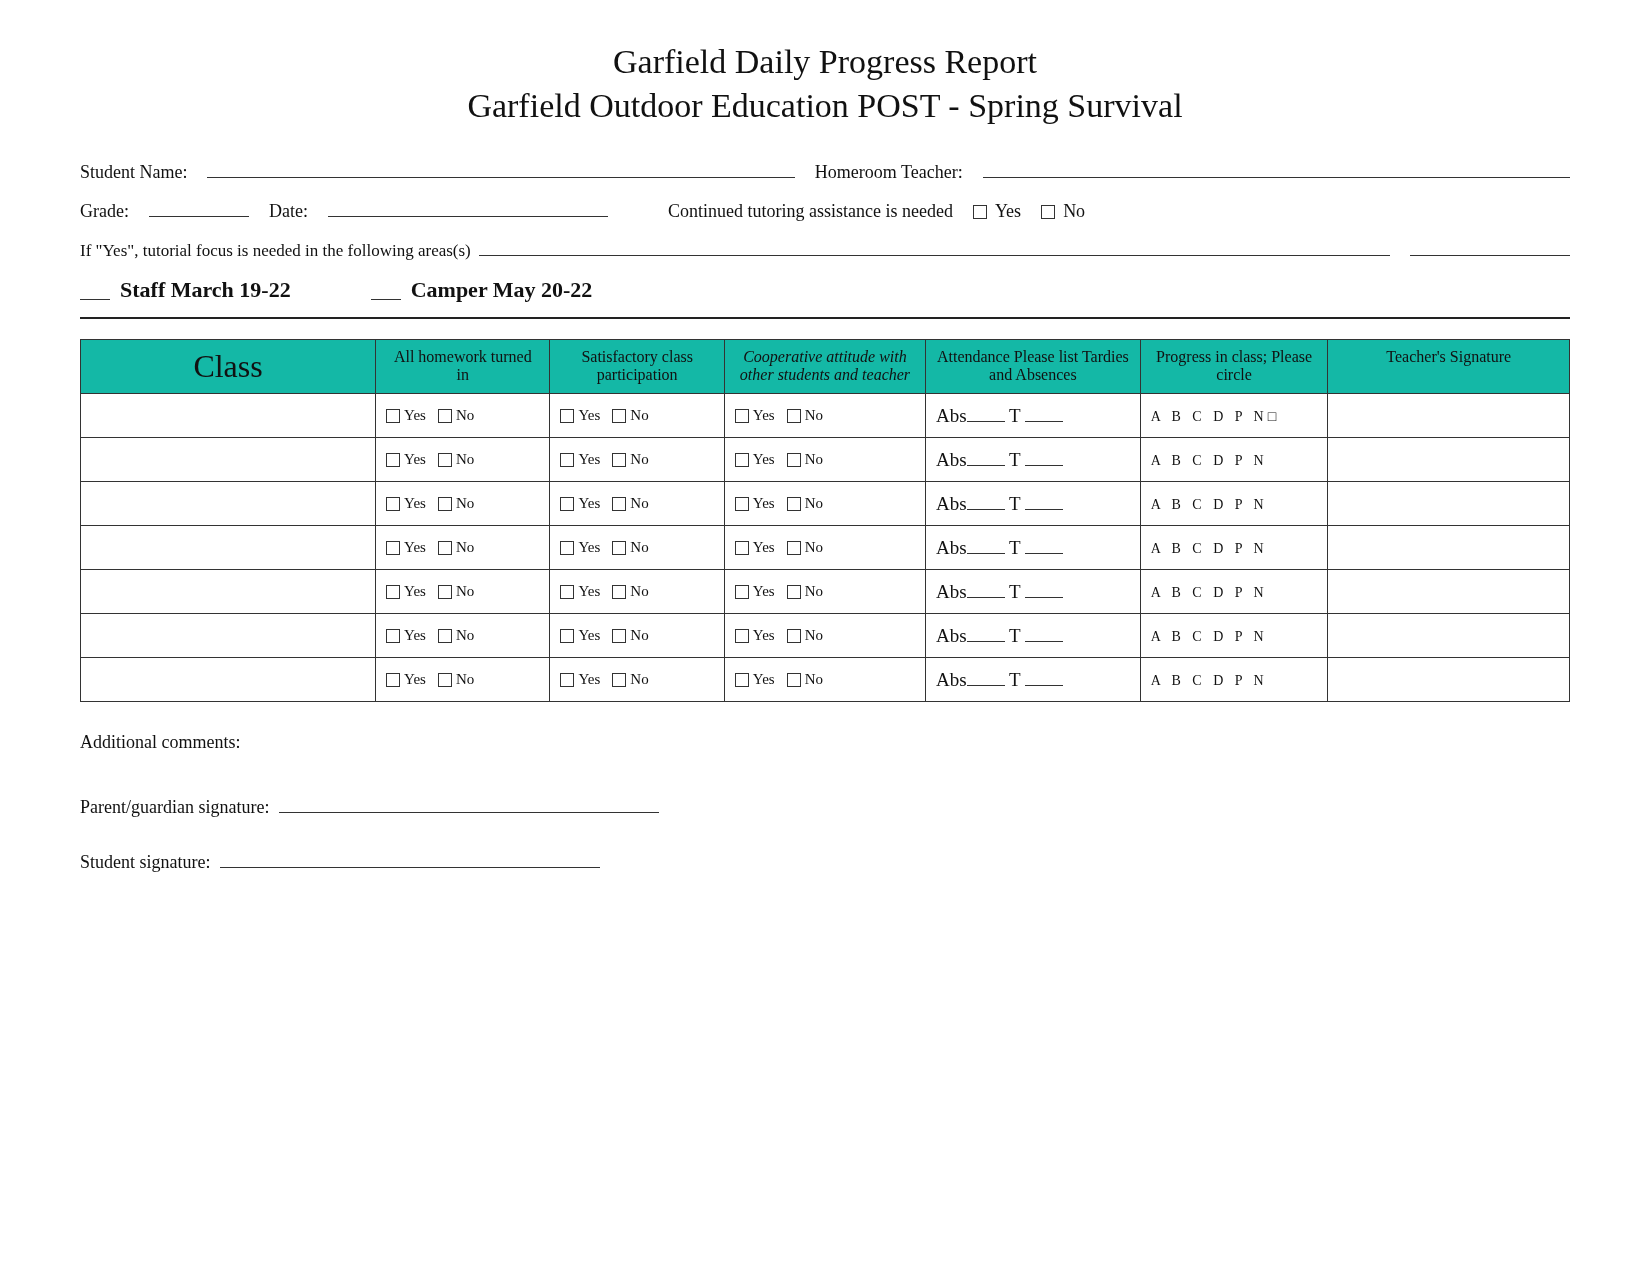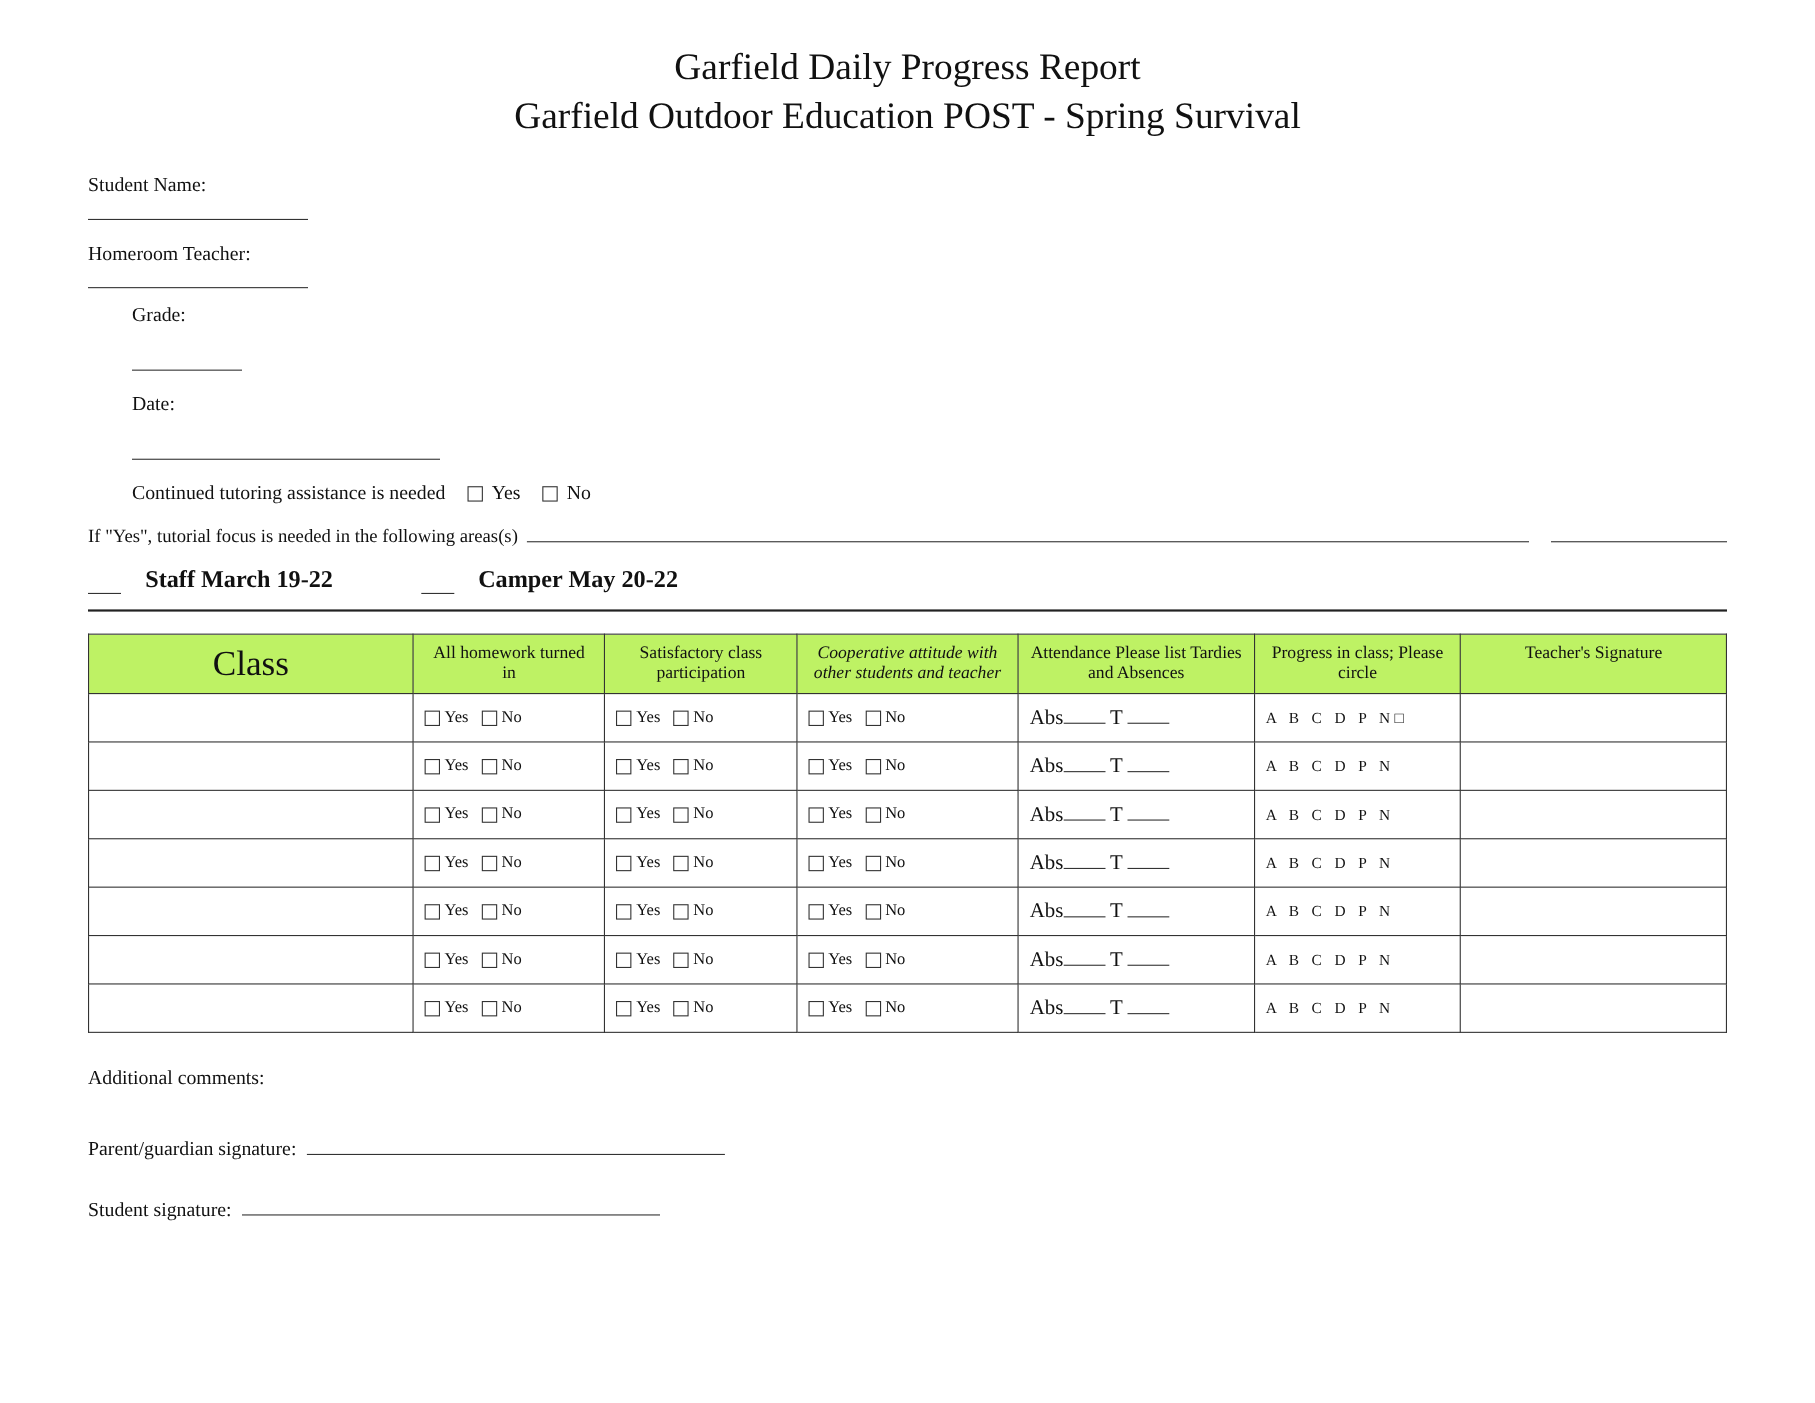--- a/index.html
+++ b/index.html
@@ -22,21 +22,20 @@
     }
     .form-section {
       margin-bottom: 12px;
     }
     .form-row {
       display: flex;
       align-items: baseline;
       margin-bottom: 14px;
       font-size: 18px;
       gap: 20px;
-      flex-direction: column;
     }
     .form-row .field-label {
       white-space: nowrap;
     }
     .student-name-line {
       border-bottom: 1px solid #333;
       flex: 1;
       min-width: 200px;
       height: 20px;
     }
@@ -96,22 +95,22 @@
     .staff-camper-row {
       font-size: 22px;
       font-weight: bold;
       margin-bottom: 10px;
       display: flex;
       gap: 80px;
       align-items: center;
     }
     .staff-item, .camper-item {
       display: flex;
-      align-items: flex-end;
-      gap: 22px;
+      align-items: center;
+      gap: 10px;
     }
     .underline-prefix {
       border-bottom: 1px solid #333;
       width: 30px;
       height: 20px;
       display: inline-block;
     }
     .divider {
       border: none;
       border-top: 2px solid #222;
@@ -124,21 +123,21 @@
       font-size: 16px;
       margin-bottom: 30px;
     }
     .main-table th, .main-table td {
       border: 1px solid #333;
       padding: 8px 10px;
       vertical-align: top;
     }
     .main-table th {
       font-weight: normal;
-      background: #bef264;
+      background: #14b8a6;
     }
     .class-header {
       font-size: 32px;
       font-weight: bold;
       vertical-align: middle;
       width: 220px;
     }
     .col-homework { width: 130px; }
     .col-satisfactory { width: 130px; }
     .col-cooperative { width: 150px; font-style: italic; }

